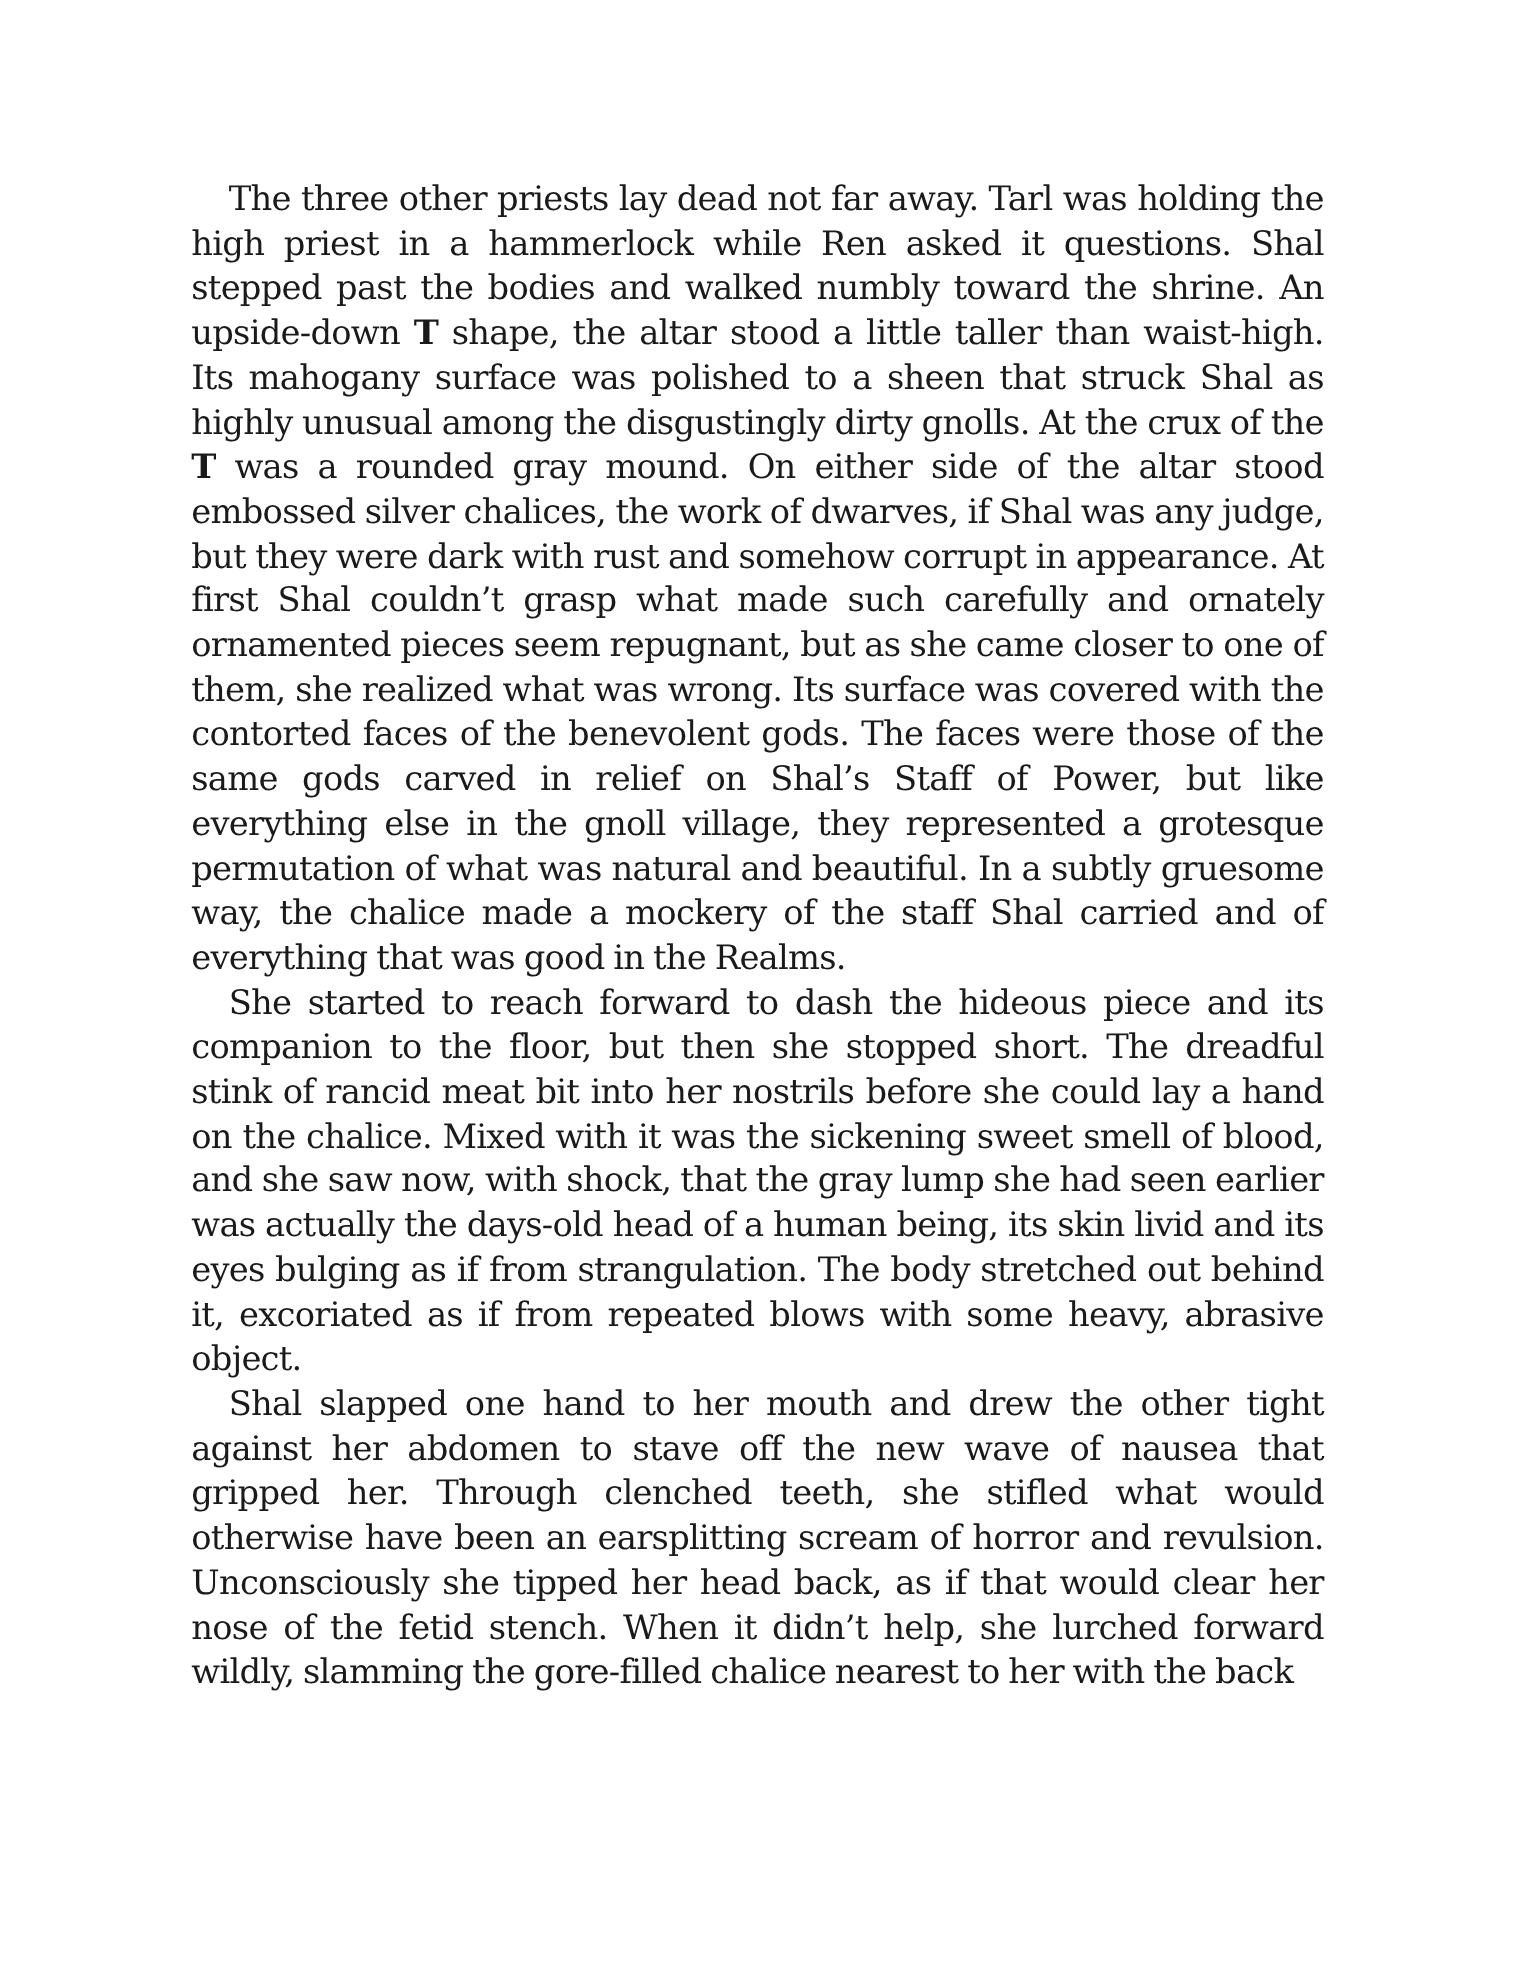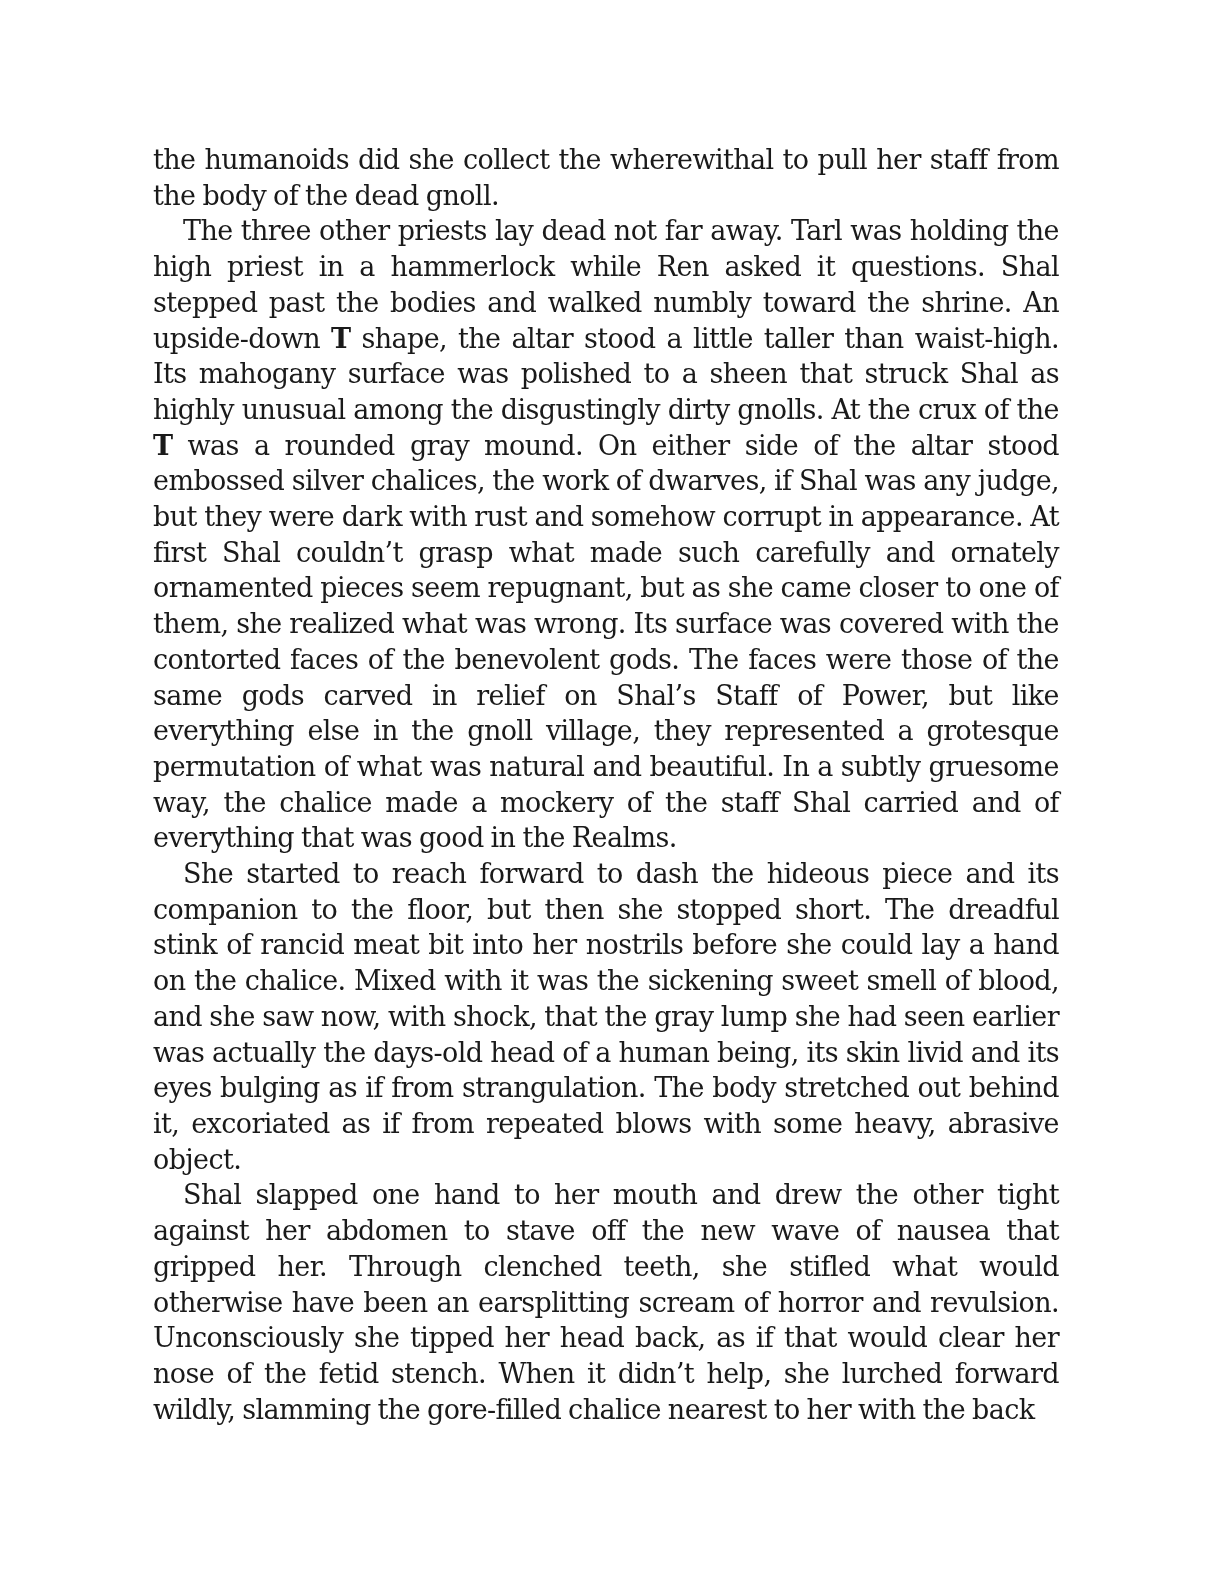--- a/index.html
+++ b/index.html
@@ -18,23 +18,20 @@
     word-spacing: -1px;
   }
   .page p { margin: 0; }
   .page p.indent { text-indent: 30px; }
   .page b { font-weight: bold; }
 </style>
 </head>
 <body>
 
 <div class="page">
-  <p>
-    <span>the humanoids did she collect the wherewithal to pull her staff from the body of the dead gnoll.</span>
-  </p>
   <p class="indent">
     <span>The three other priests lay dead not far away. Tarl was holding the high priest in a hammerlock while Ren asked it questions. Shal stepped past the bodies and walked numbly toward the shrine. An upside-down </span><b>T</b><span> shape, the altar stood a little taller than waist-high. Its mahogany surface was polished to a sheen that struck Shal as highly unusual among the disgustingly dirty gnolls. At the crux of the </span><b>T</b><span> was a rounded gray mound. On either side of the altar stood embossed silver chalices, the work of dwarves, if Shal was any judge, but they were dark with rust and somehow corrupt in appearance. At first Shal couldn’t grasp what made such carefully and ornately ornamented pieces seem repugnant, but as she came closer to one of them, she realized what was wrong. Its surface was covered with the contorted faces of the benevolent gods. The faces were those of the same gods carved in relief on Shal’s Staff of Power, but like everything else in the gnoll village, they represented a grotesque permutation of what was natural and beautiful. In a subtly gruesome way, the chalice made a mockery of the staff Shal carried and of everything that was good in the Realms.</span>
   </p>
   <p class="indent">
     <span>She started to reach forward to dash the hideous piece and its companion to the floor, but then she stopped short. The dreadful stink of rancid meat bit into her nostrils before she could lay a hand on the chalice. Mixed with it was the sickening sweet smell of blood, and she saw now, with shock, that the gray lump she had seen earlier was actually the days-old head of a human being, its skin livid and its eyes bulging as if from strangulation. The body stretched out behind it, excoriated as if from repeated blows with some heavy, abrasive object.</span>
   </p>
   <p class="indent">
     <span>Shal slapped one hand to her mouth and drew the other tight against her abdomen to stave off the new wave of nausea that gripped her. Through clenched teeth, she stifled what would otherwise have been an earsplitting scream of horror and revulsion. Unconsciously she tipped her head back, as if that would clear her nose of the fetid stench. When it didn’t help, she lurched forward wildly, slamming the gore-filled chalice nearest to her with the back</span>
   </p>
 </div>

